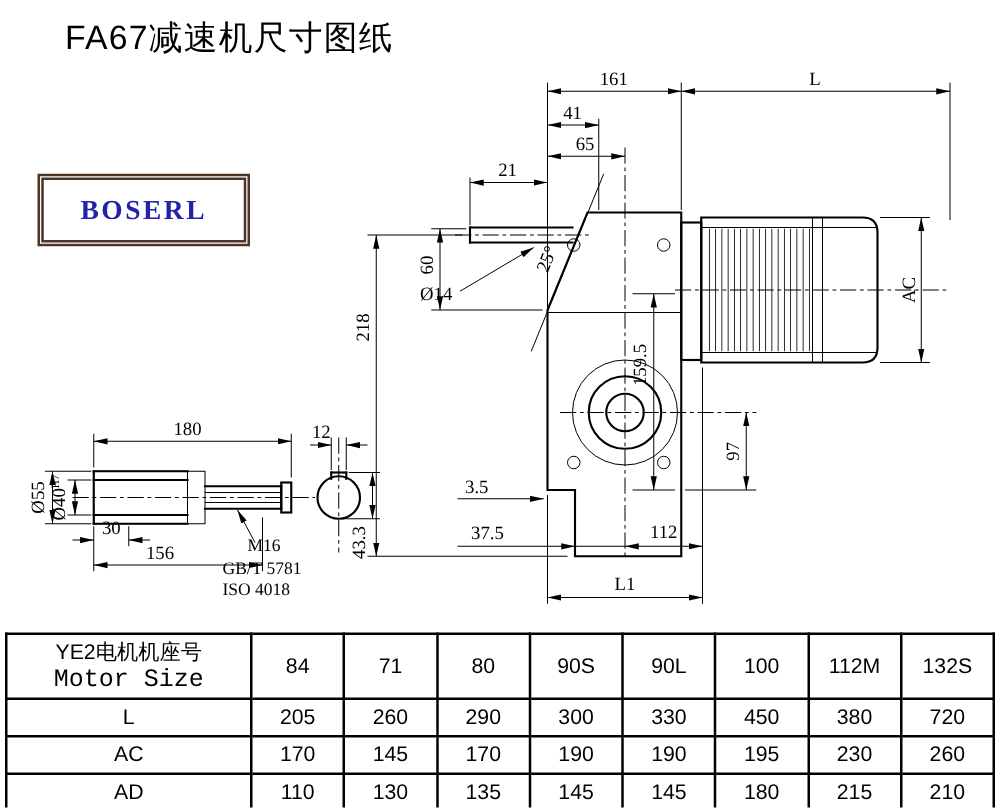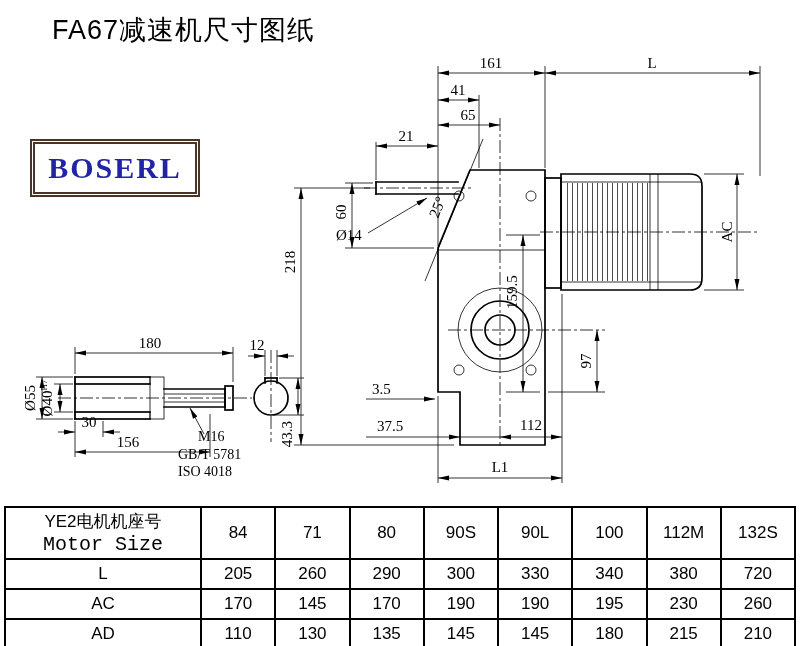--- a/index.html
+++ b/index.html
@@ -10,21 +10,21 @@
   .title{
     position:absolute;left:52px;top:12px;font-size:27px;font-weight:normal;
     letter-spacing:1px;white-space:nowrap;
   }
   .logo-box{
     position:absolute;left:30px;top:139px;width:160px;height:48px;
     border:5px double #4a3526;display:flex;align-items:center;justify-content:center;
     background:#fff;
   }
   .logo-text{
-    font-family:"Liberation Serif",serif;font-weight:bold;font-size:30px;
+    font-family:"Liberation Serif",serif;font-weight:bold;font-size:22px;
     color:#2323a8;letter-spacing:2px;line-height:1;
   }
   svg.drawing{position:absolute;left:0;top:0;}
   svg text{font-family:"Liberation Serif",serif;font-size:15px;fill:#000;stroke:none;}
   svg text.small{font-size:14px;}
   .thick{stroke:#000;stroke-width:1.7;fill:none;stroke-linecap:square;}
   .thin{stroke:#000;stroke-width:0.8;fill:none;}
   .cl{stroke:#000;stroke-width:0.8;fill:none;stroke-dasharray:13 3 3 3;}
   .dim-table{
     position:absolute;left:4px;top:506px;width:792px;border-collapse:collapse;
@@ -252,21 +252,21 @@
       <td>112M</td>
       <td>132S</td>
     </tr>
     <tr>
       <td>L</td>
       <td>205</td>
       <td>260</td>
       <td>290</td>
       <td>300</td>
       <td>330</td>
-      <td>340</td>
+      <td>450</td>
       <td>380</td>
       <td>720</td>
     </tr>
     <tr>
       <td>AC</td>
       <td>170</td>
       <td>145</td>
       <td>170</td>
       <td>190</td>
       <td>190</td>

